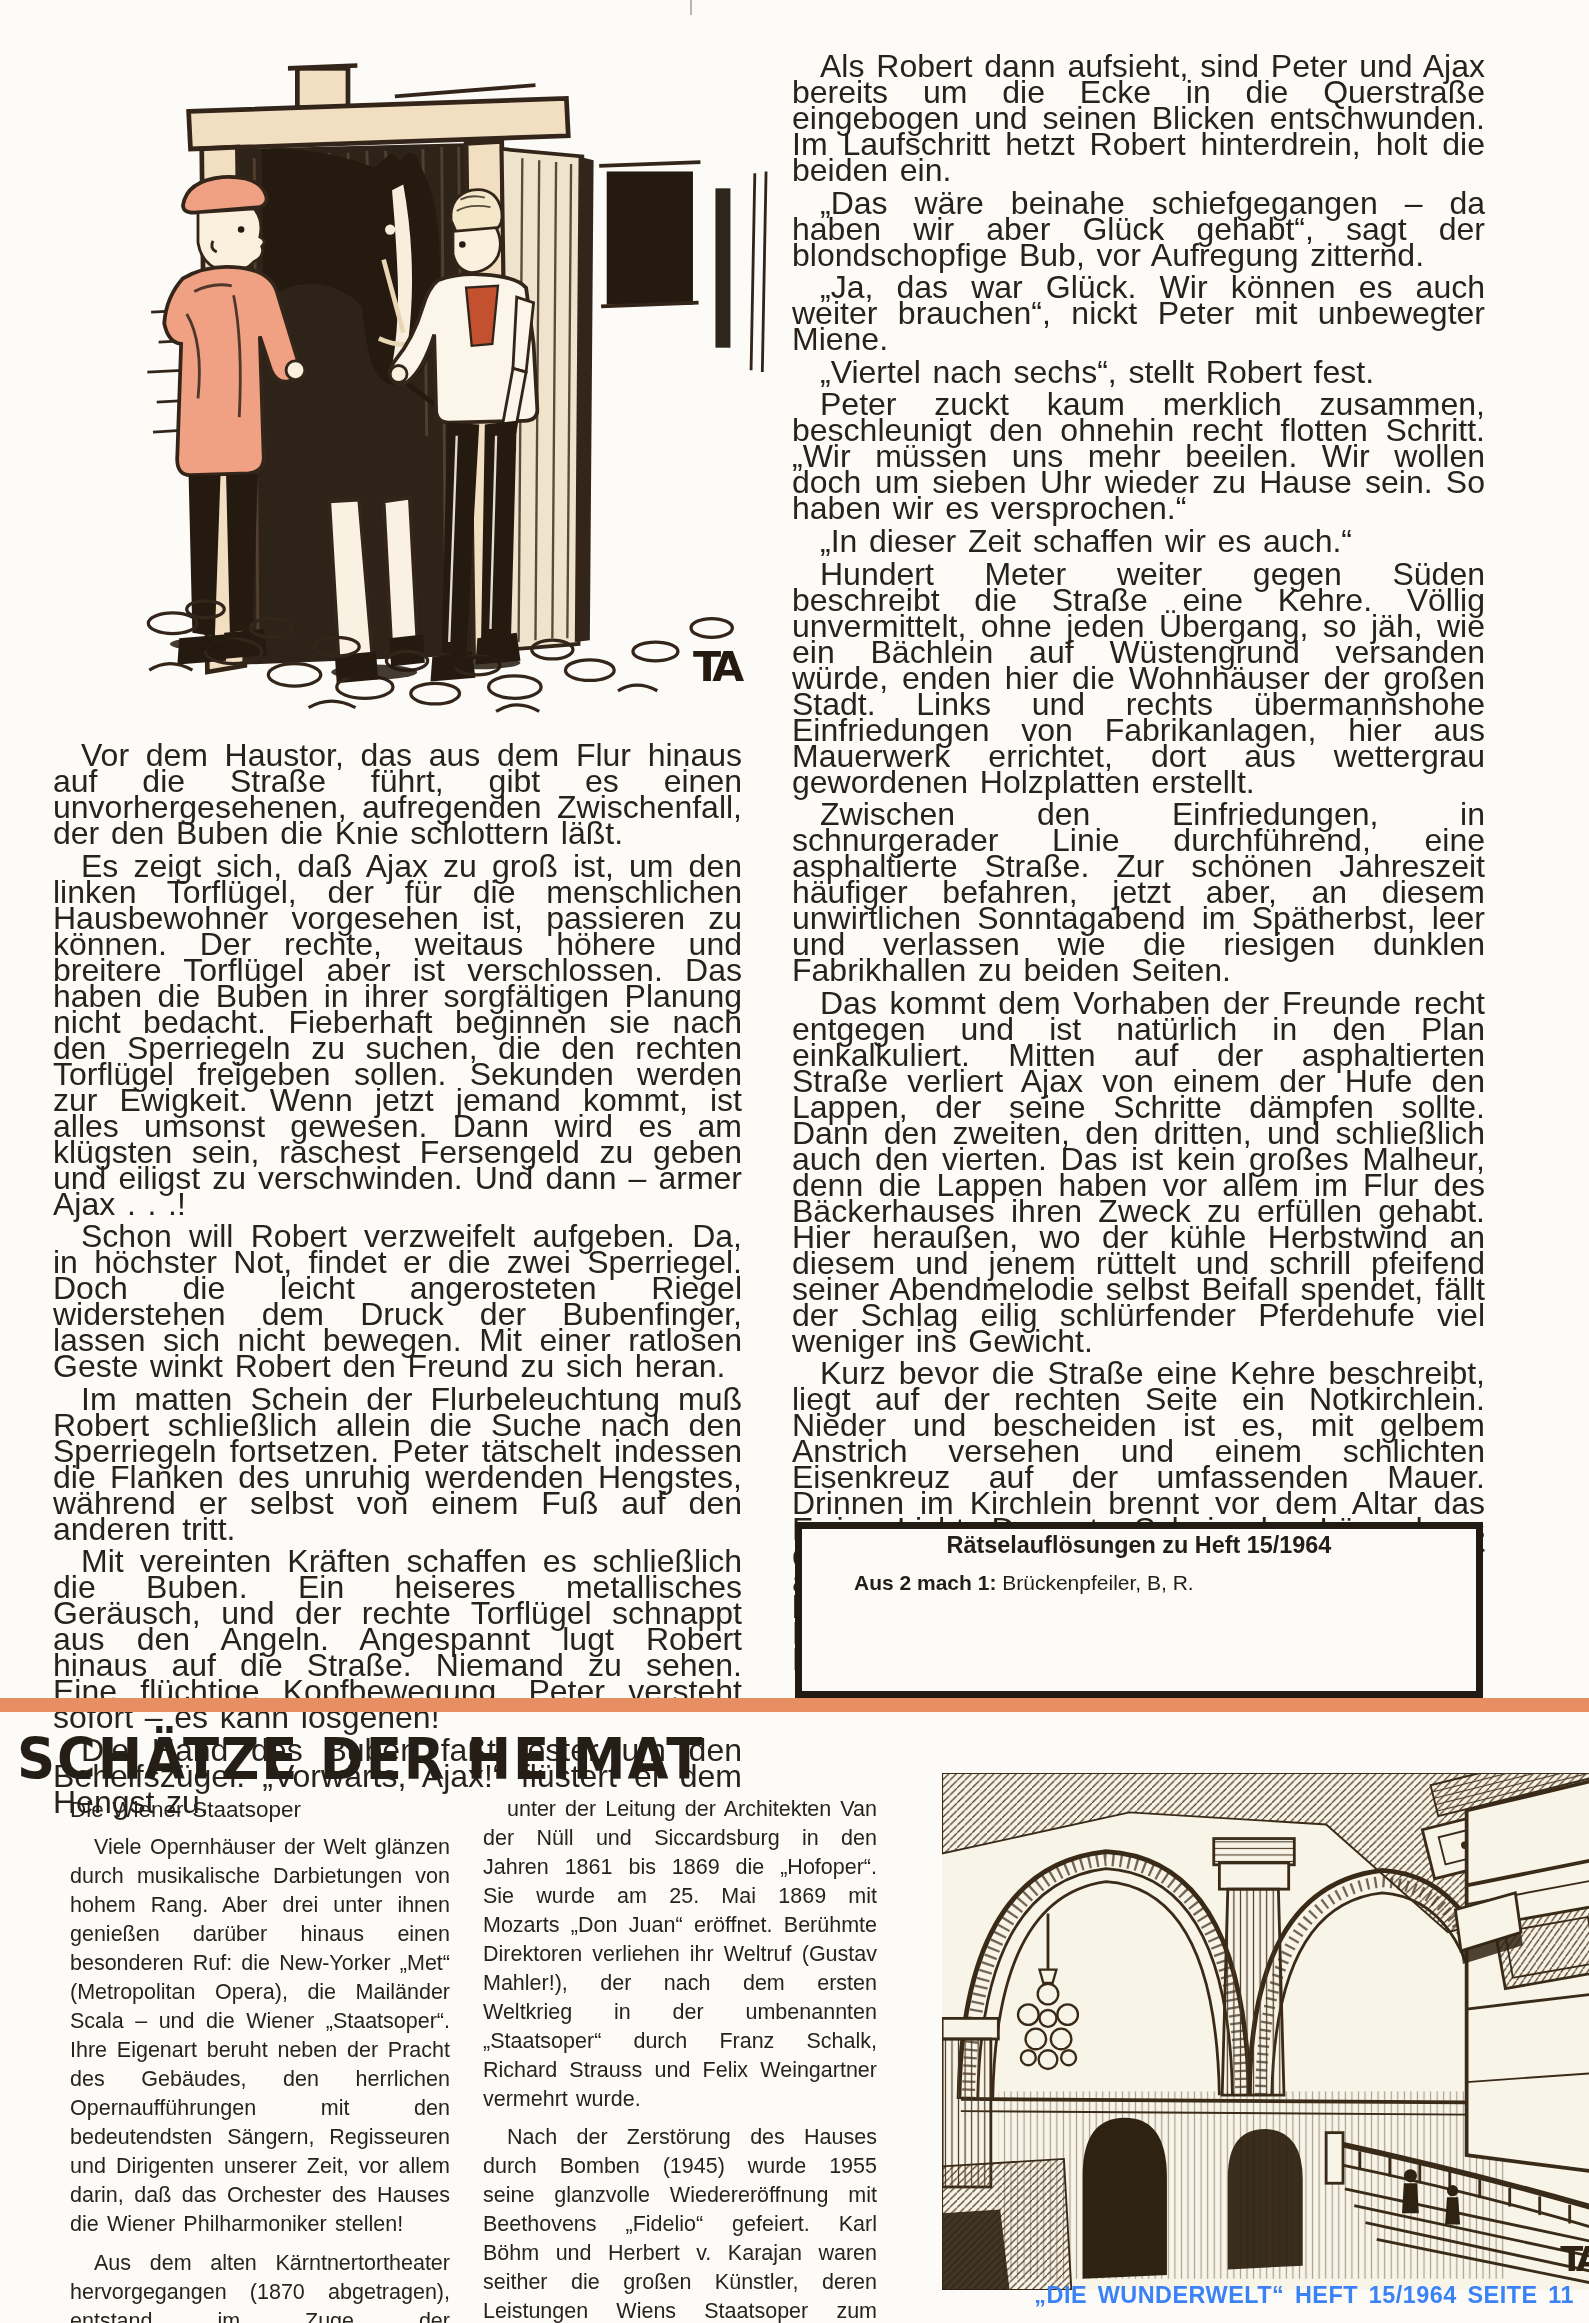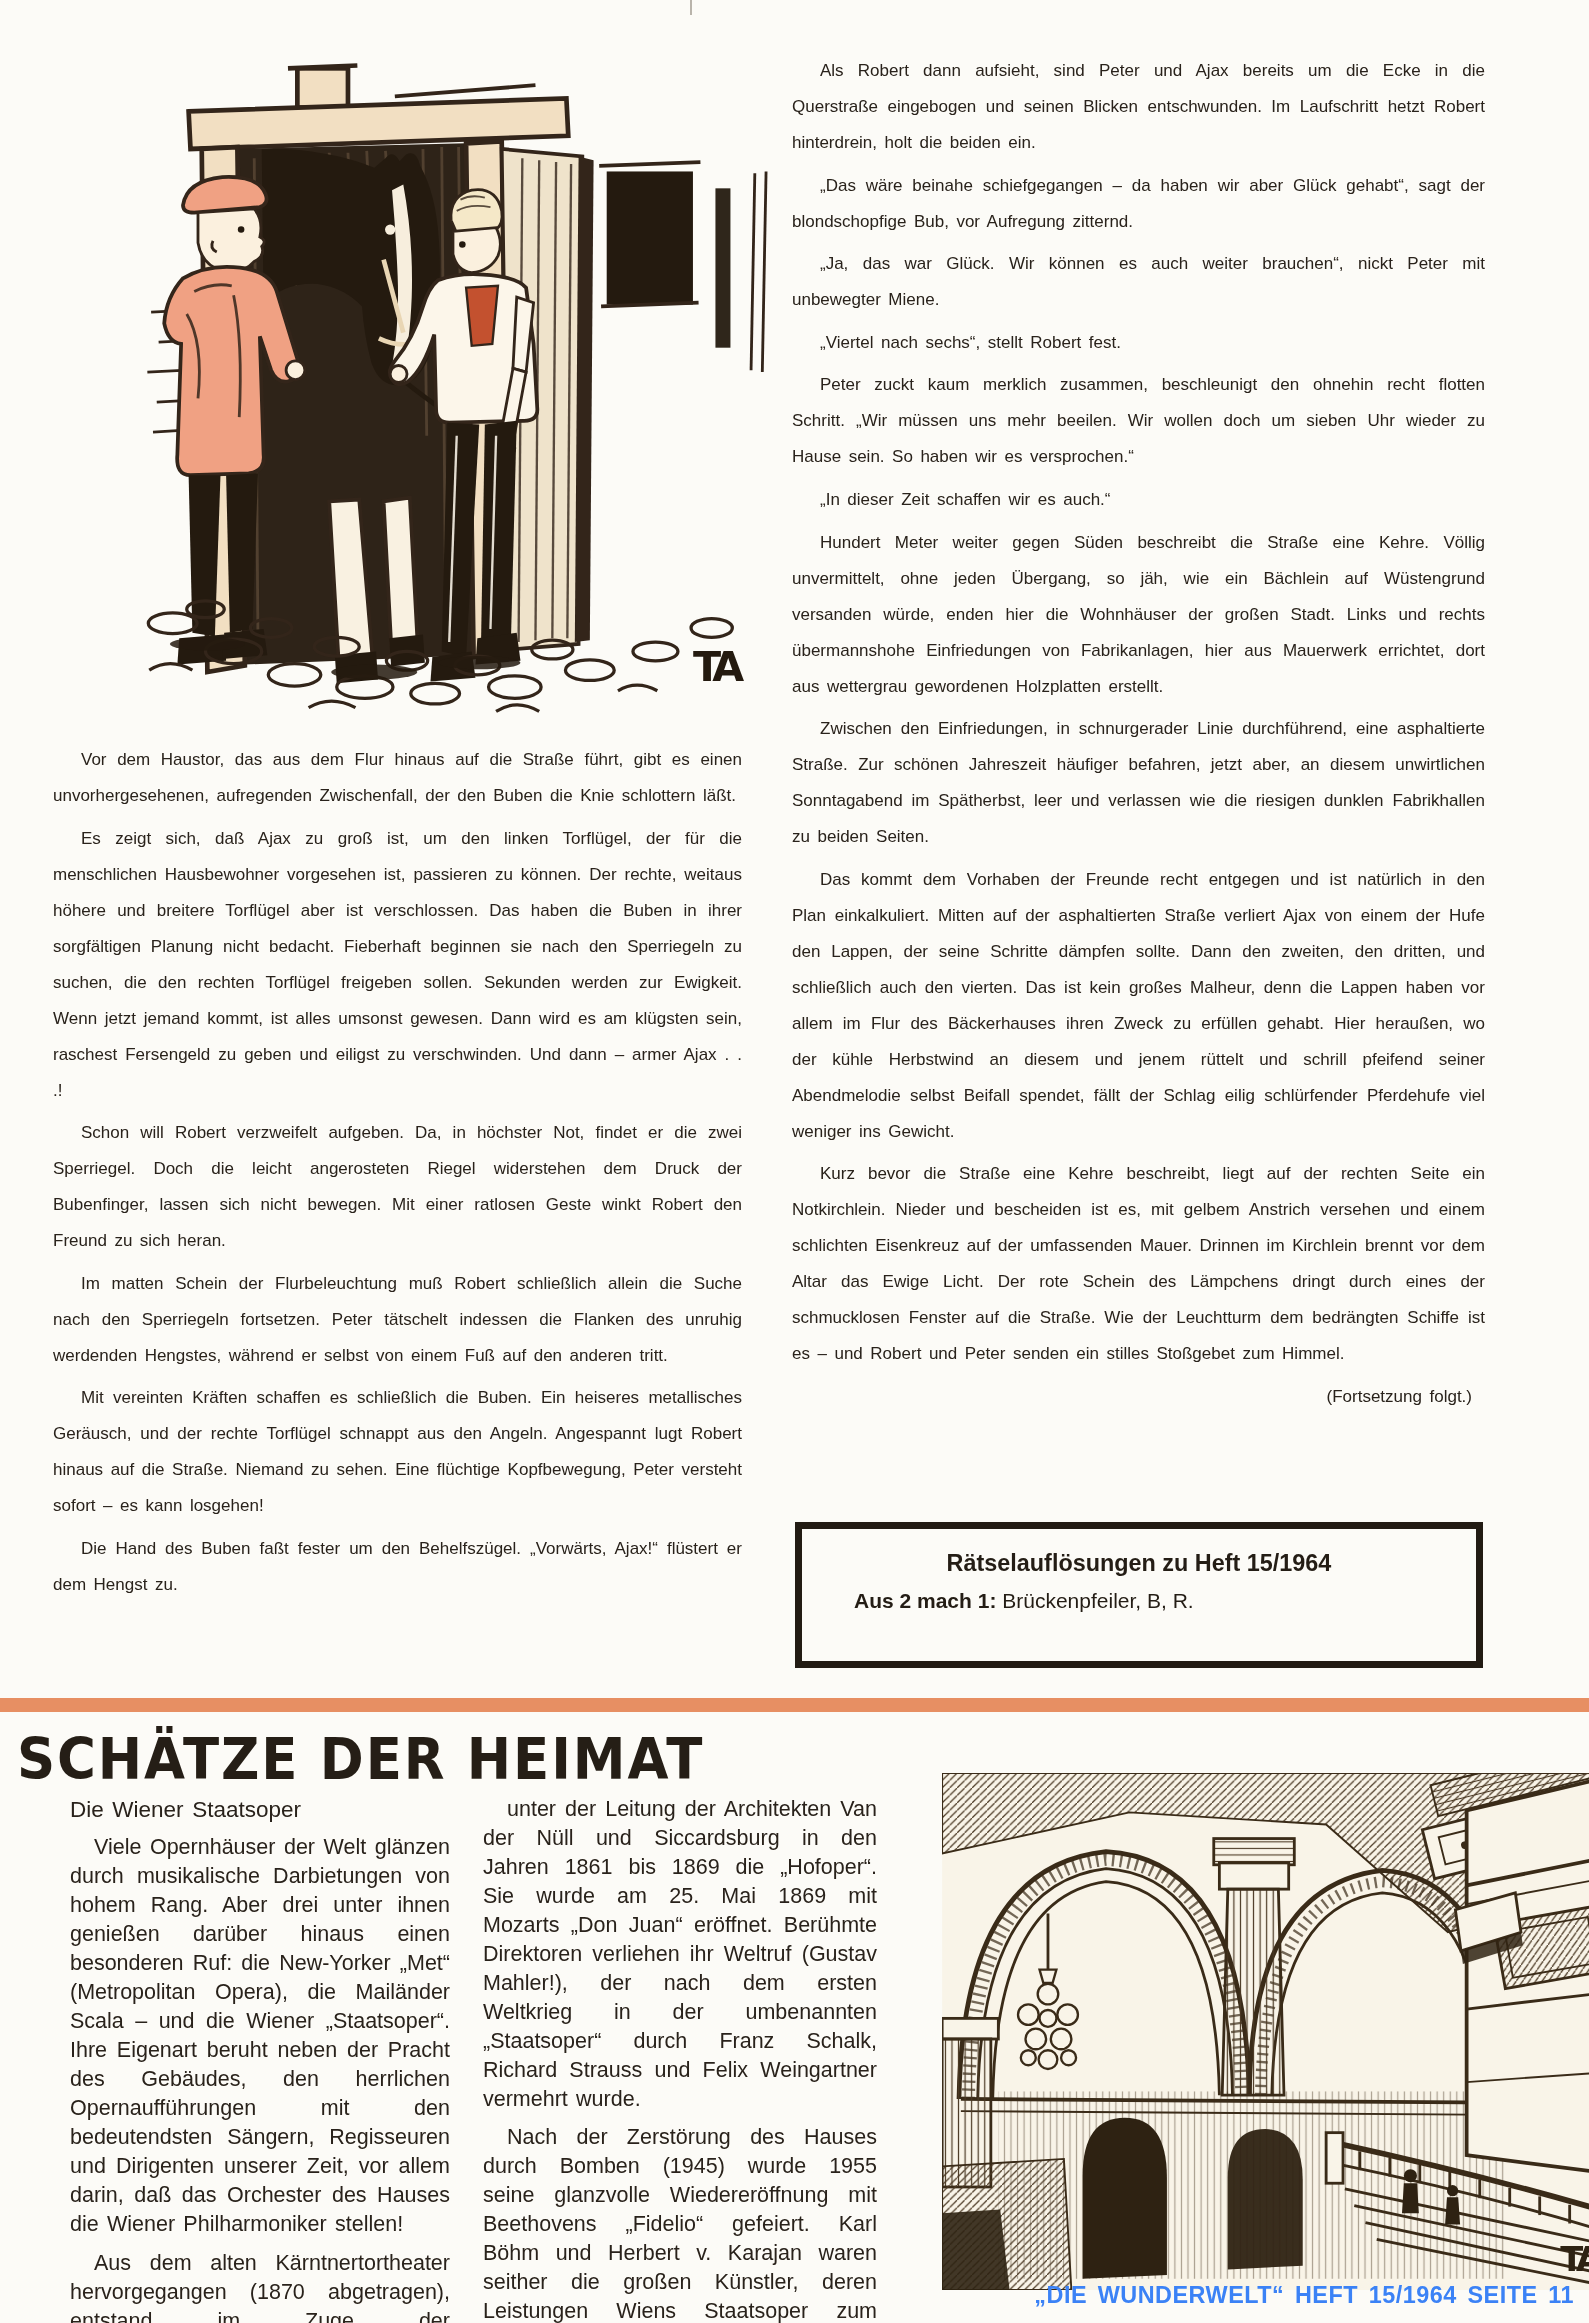--- a/index.html
+++ b/index.html
@@ -1,35 +1,35 @@
 <!DOCTYPE html>
 <html lang="de" style="font-size:15px"><head>
 <meta charset="utf-8">
 <style>
   html,body{margin:0;padding:0;}
   body{width:1589px;height:2324px;background:#e9e6df;}
   .page{position:relative;width:1589px;height:2324px;overflow:hidden;background:#fcfbf7;color:#29221b;}
 
   
-  .story{position:absolute;font-family:"Liberation Sans",sans-serif;font-size:17px;line-height:36px;
+  .story{position:absolute;font-family:"Liberation Sans",sans-serif;font-size:32px;line-height:26px;
          text-align:justify;word-spacing:2.8px;color:#29221b;}
   .story p{margin:0 0 6.6px 0;text-indent:28px;}
   #left-col{left:53px;top:742px;width:689px;}
   #right-col{left:792px;top:53px;width:693px;}
   .continuation{text-align:right;text-indent:0 !important;padding-right:13px;margin-top:1.9px;}
 
   
   .fig{position:absolute;}
   #stable-fig{left:53px;top:45px;width:689px;height:686px;}
   #opera-fig{left:902px;top:1758px;width:684px;height:517px;}
   .fig svg{width:100%;height:100%;display:block;}
 
   
-  .puzzle-box{position:absolute;left:795px;top:1522px;width:688px;height:146px;box-sizing:border-box;
-              border:7.5px solid #221b13;background:#fcfbf7;padding:19px 28px 0 28px;
+  .puzzle-box{position:absolute;left:795px;top:1522px;width:688px;height:176px;box-sizing:border-box;
+              border:7.5px solid #221b13;background:#fcfbf7;padding:1px 28px 0 28px;
               font-family:"Liberation Sans",sans-serif;color:#241d15;}
   .puzzle-title{text-align:center;font-weight:bold;font-size:23.4px;margin:1.9px 0 11.2px 0;}
   .puzzle-line{font-size:21px;line-height:26px;margin:0 0 7.5px 0;text-indent:24px;text-align:left;}
   .puzzle-line .label{font-weight:bold;}
 
   
   .divider{position:absolute;left:0;top:1698px;width:1589px;height:14px;background:#e78f63;}
 
   
   .heimat-heading{position:absolute;left:17px;top:1726px;font-family:"DejaVu Sans",sans-serif;

